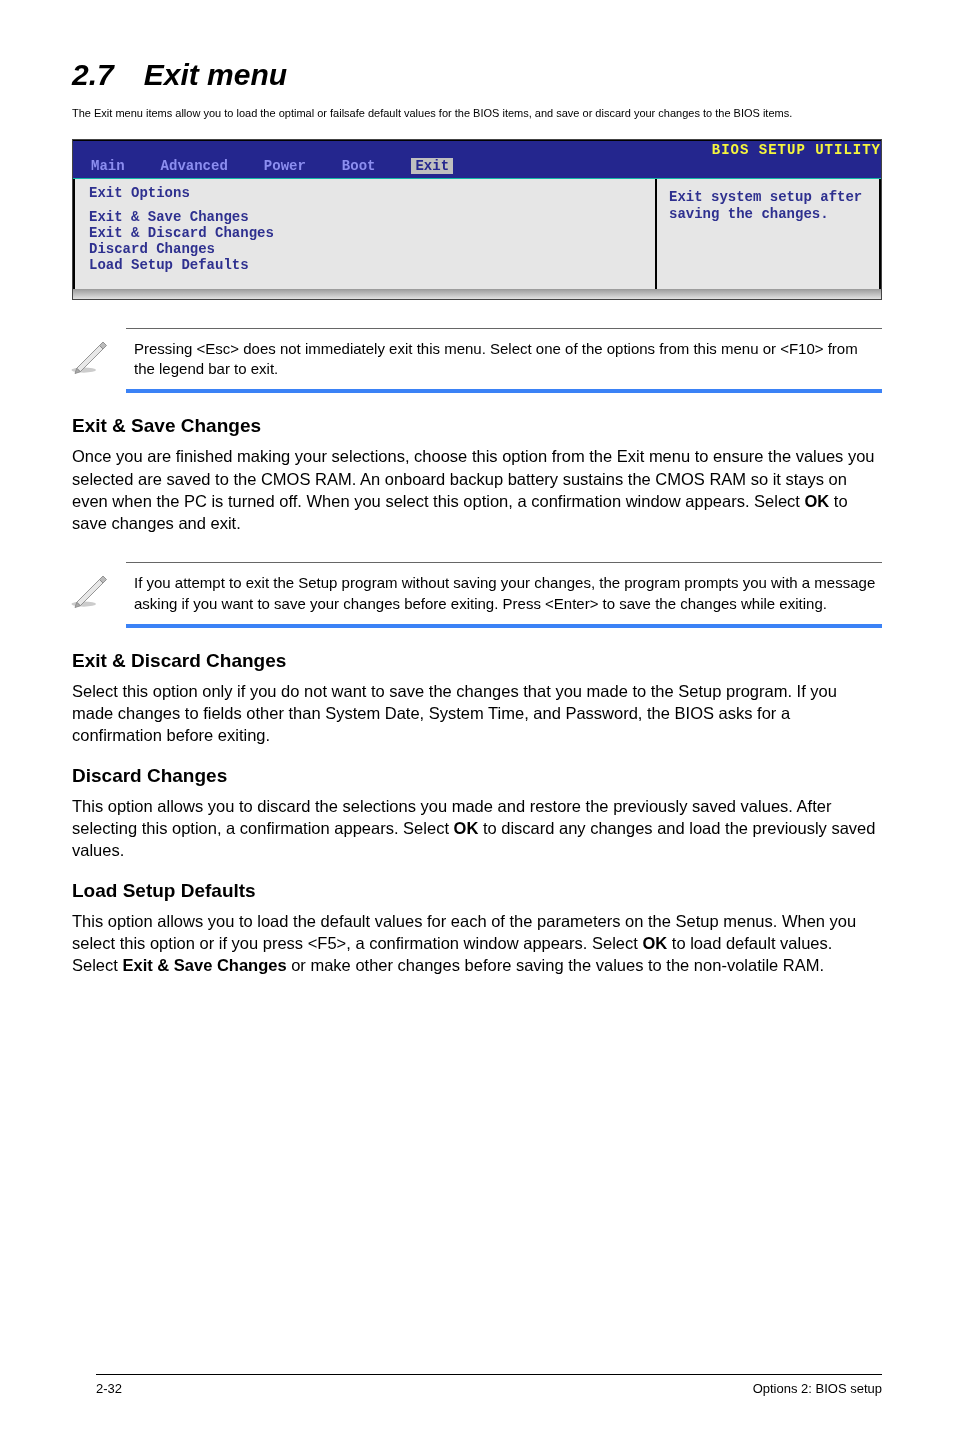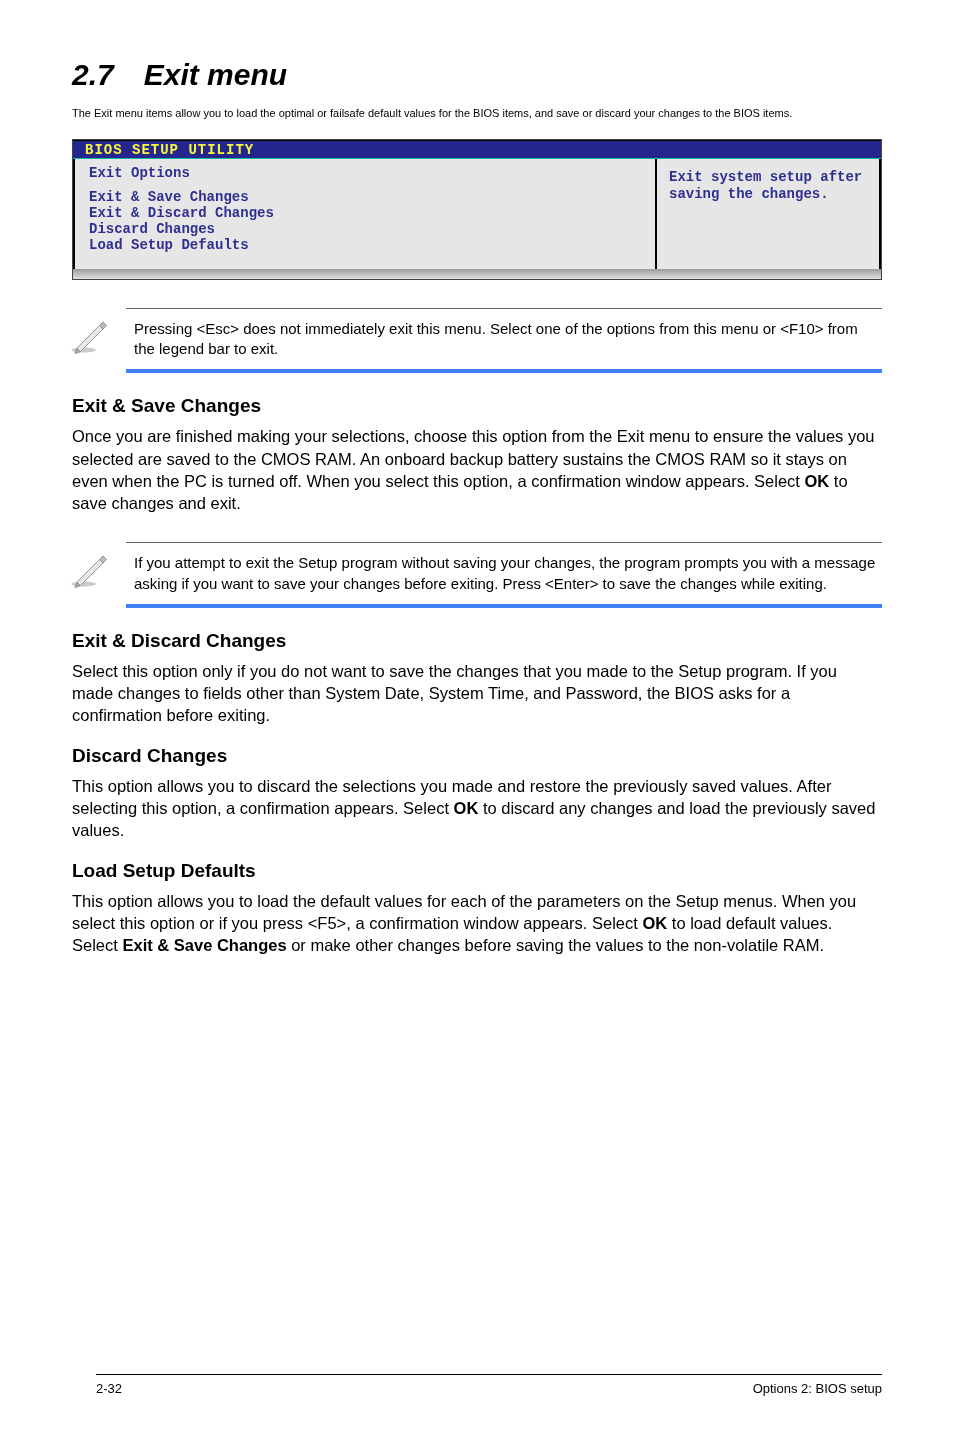--- a/index.html
+++ b/index.html
@@ -29,23 +29,23 @@
     border-radius: 0;
     overflow: hidden;
     margin-top: 6px;
     margin-bottom: 10px;
     box-shadow: 0 1px 0 #000 inset;
   }
   .bios-title {
     font-family: "Courier New", monospace;
     color: #f6f63d;
     font-weight: bold;
-    text-align: left;
-    font-size: 14px;
-    padding: 2px 0 0 12px;
+    text-align: right;
+    font-size: 14px;
+    padding: 2px 0 0 5px;
     letter-spacing: 1px;
   }
   .bios-tabs {
     display: flex;
     font-family: "Courier New", monospace;
     font-size: 14px;
     font-weight: bold;
     padding: 0 18px 4px 18px;
     color: #7d7fe1;
     gap: 36px;
@@ -131,20 +131,27 @@
 </style>
 </head>
 <body>
 
 <h1 class="heading1">2.7 Exit menu</h1>
 
 <p class="body-text">The Exit menu items allow you to load the optimal or failsafe default values for the BIOS items, and save or discard your changes to the BIOS items.</p>
 
 <div class="bios-box">
   <div class="bios-title">BIOS SETUP UTILITY</div>
+  <div class="bios-tabs">
+    <span class="bios-tab">Main</span>
+    <span class="bios-tab">Advanced</span>
+    <span class="bios-tab">Power</span>
+    <span class="bios-tab">Boot</span>
+    <span class="bios-tab active">Exit</span>
+  </div>
   <div class="bios-body">
     <div class="bios-left">
       <div class="line">Exit Options</div>
       <div style="height:8px"></div>
       <div class="line">Exit &amp; Save Changes</div>
       <div class="line">Exit &amp; Discard Changes</div>
       <div class="line">Discard Changes</div>
       <div class="line"></div>
       <div class="line">Load Setup Defaults</div>
     </div>

